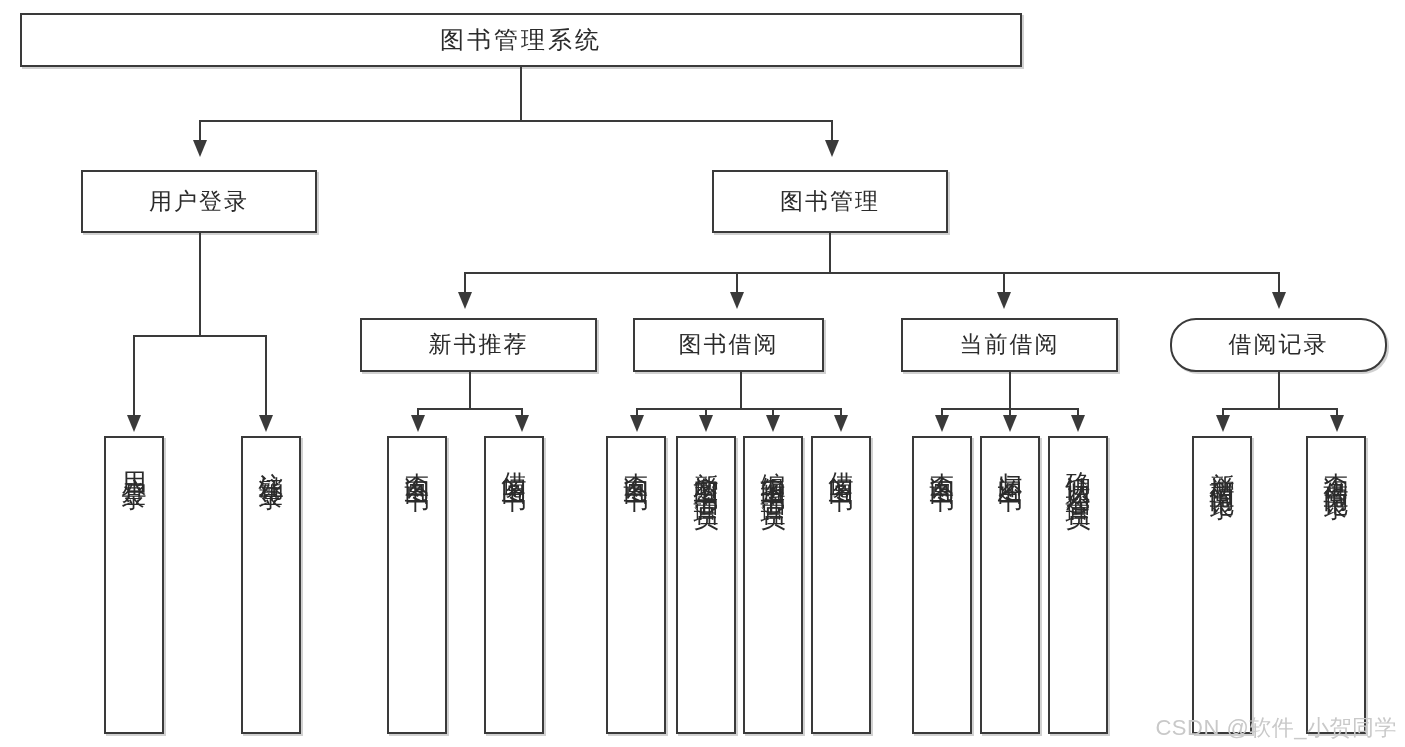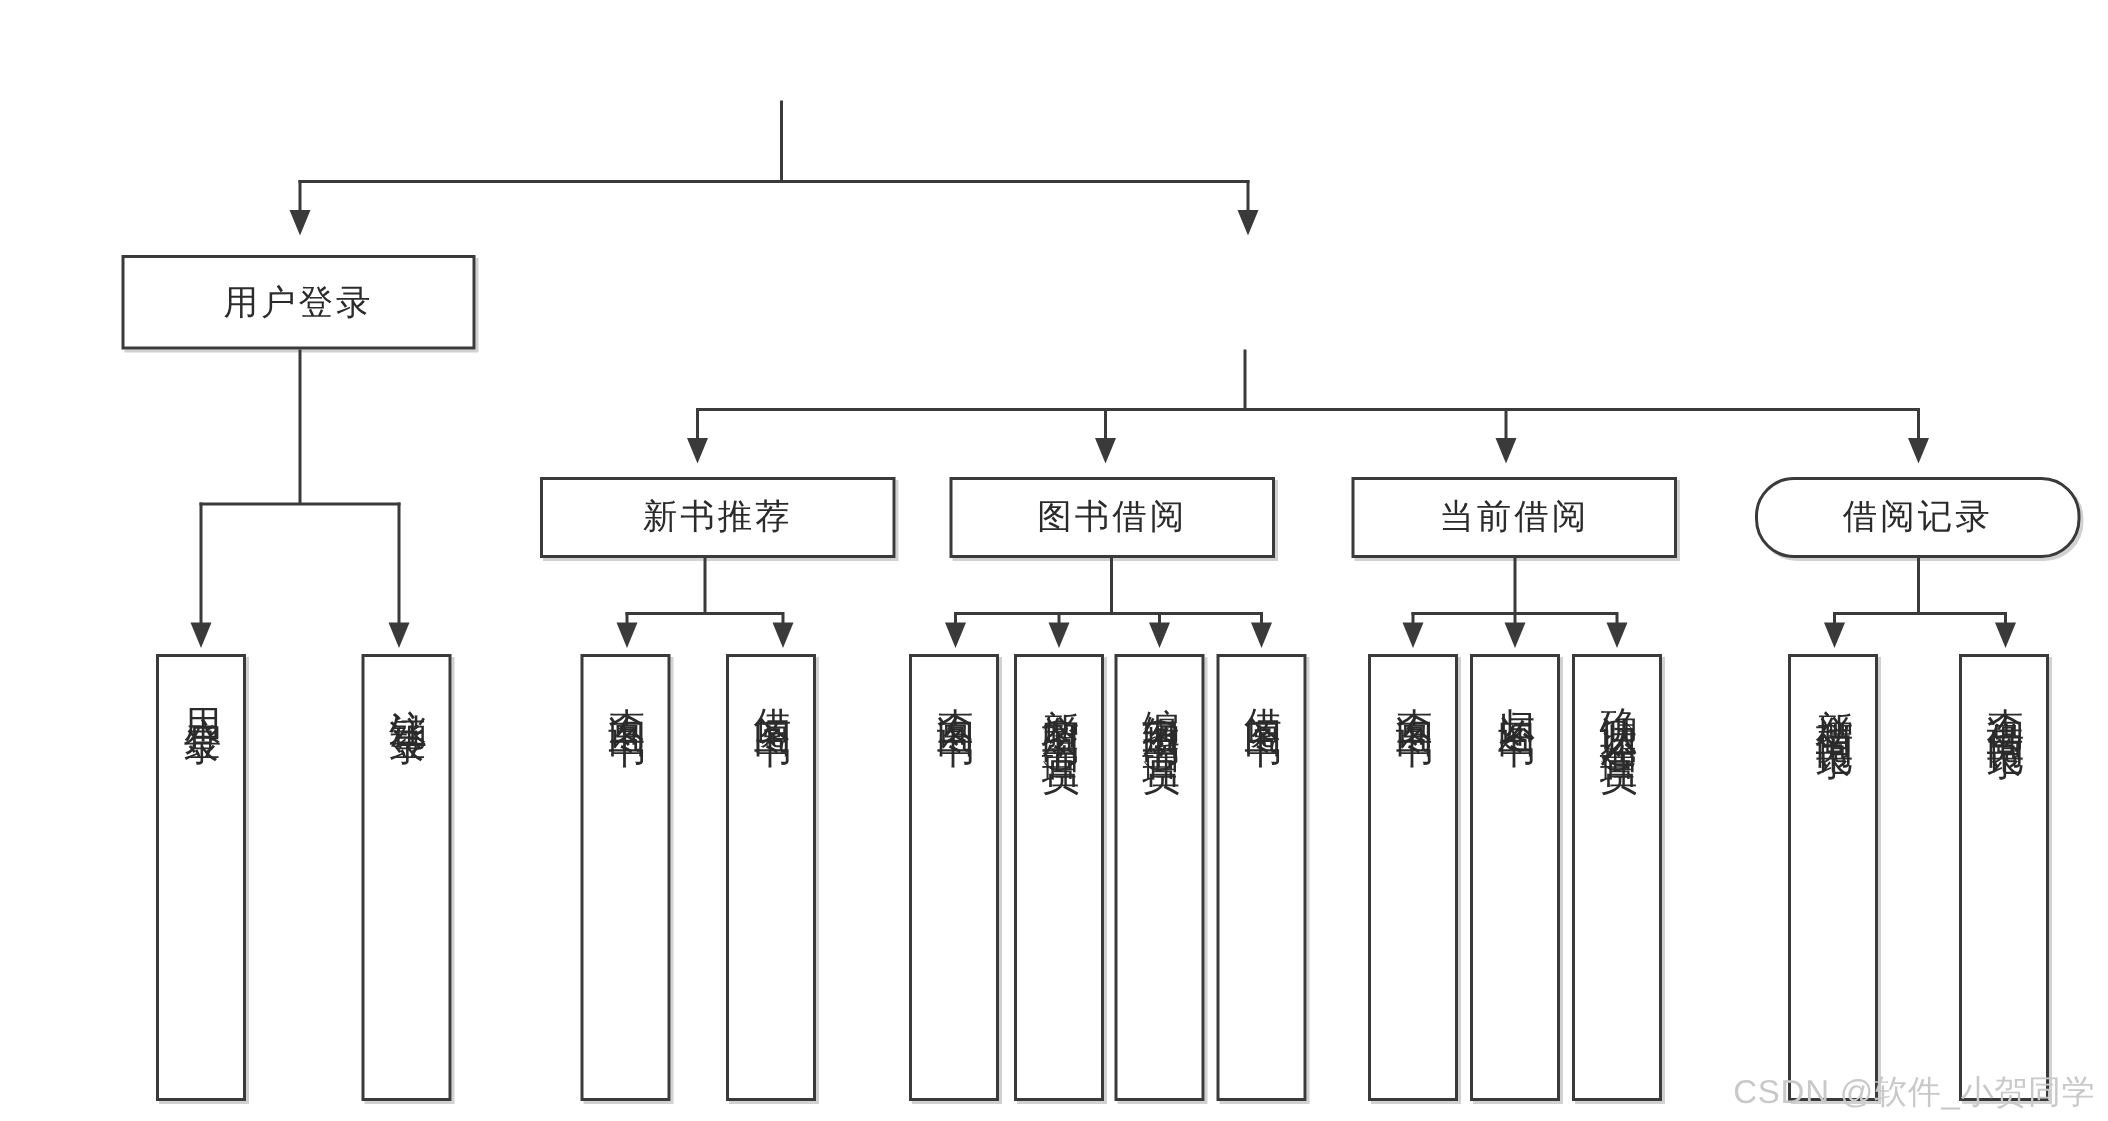--- a/index.html
+++ b/index.html
@@ -75,30 +75,36 @@
     letter-spacing:0.5px;
     white-space:nowrap;
     user-select:none;
   }
 </style>
 </head>
 <body>
 
 <div id="canvas">
 
+  <div class="node h root" style="left:20px;top:13px;width:1002px;height:54px;">
+    <span class="label">图书管理系统</span>
+  </div>
 
   <div class="ln v" style="left:520px;top:67px;height:54px;"></div>
   <div class="ln h" style="left:199px;top:120px;width:634px;"></div>
   <div class="ln v" style="left:199px;top:120px;height:22px;"></div>
   <div class="ln v" style="left:831px;top:120px;height:22px;"></div>
   <div class="arrow" style="left:193px;top:140px;"></div>
   <div class="arrow" style="left:825px;top:140px;"></div>
 
   <div class="node h" style="left:81px;top:170px;width:236px;height:63px;">
     <span class="label">用户登录</span>
+  </div>
+  <div class="node h" style="left:712px;top:170px;width:236px;height:63px;">
+    <span class="label">图书管理</span>
   </div>
 
   <div class="ln v" style="left:199px;top:233px;height:103px;"></div>
   <div class="ln h" style="left:133px;top:335px;width:134px;"></div>
   <div class="ln v" style="left:133px;top:335px;height:82px;"></div>
   <div class="ln v" style="left:265px;top:335px;height:82px;"></div>
   <div class="arrow" style="left:127px;top:415px;"></div>
   <div class="arrow" style="left:259px;top:415px;"></div>
 
   <div class="ln v" style="left:829px;top:233px;height:40px;"></div>
@@ -108,21 +114,21 @@
   <div class="ln v" style="left:1003px;top:272px;height:22px;"></div>
   <div class="ln v" style="left:1278px;top:272px;height:22px;"></div>
   <div class="arrow" style="left:458px;top:292px;"></div>
   <div class="arrow" style="left:730px;top:292px;"></div>
   <div class="arrow" style="left:997px;top:292px;"></div>
   <div class="arrow" style="left:1272px;top:292px;"></div>
 
   <div class="node h" style="left:360px;top:318px;width:237px;height:54px;">
     <span class="label">新书推荐</span>
   </div>
-  <div class="node h" style="left:633px;top:318px;width:217px;height:54px;">
+  <div class="node h" style="left:633px;top:318px;width:191px;height:54px;">
     <span class="label">图书借阅</span>
   </div>
   <div class="node h" style="left:901px;top:318px;width:217px;height:54px;">
     <span class="label">当前借阅</span>
   </div>
   <div class="node h" style="left:1170px;top:318px;width:217px;height:54px;border-radius:26px;">
     <span class="label">借阅记录</span>
   </div>
 
   <div class="ln v" style="left:469px;top:372px;height:37px;"></div>

